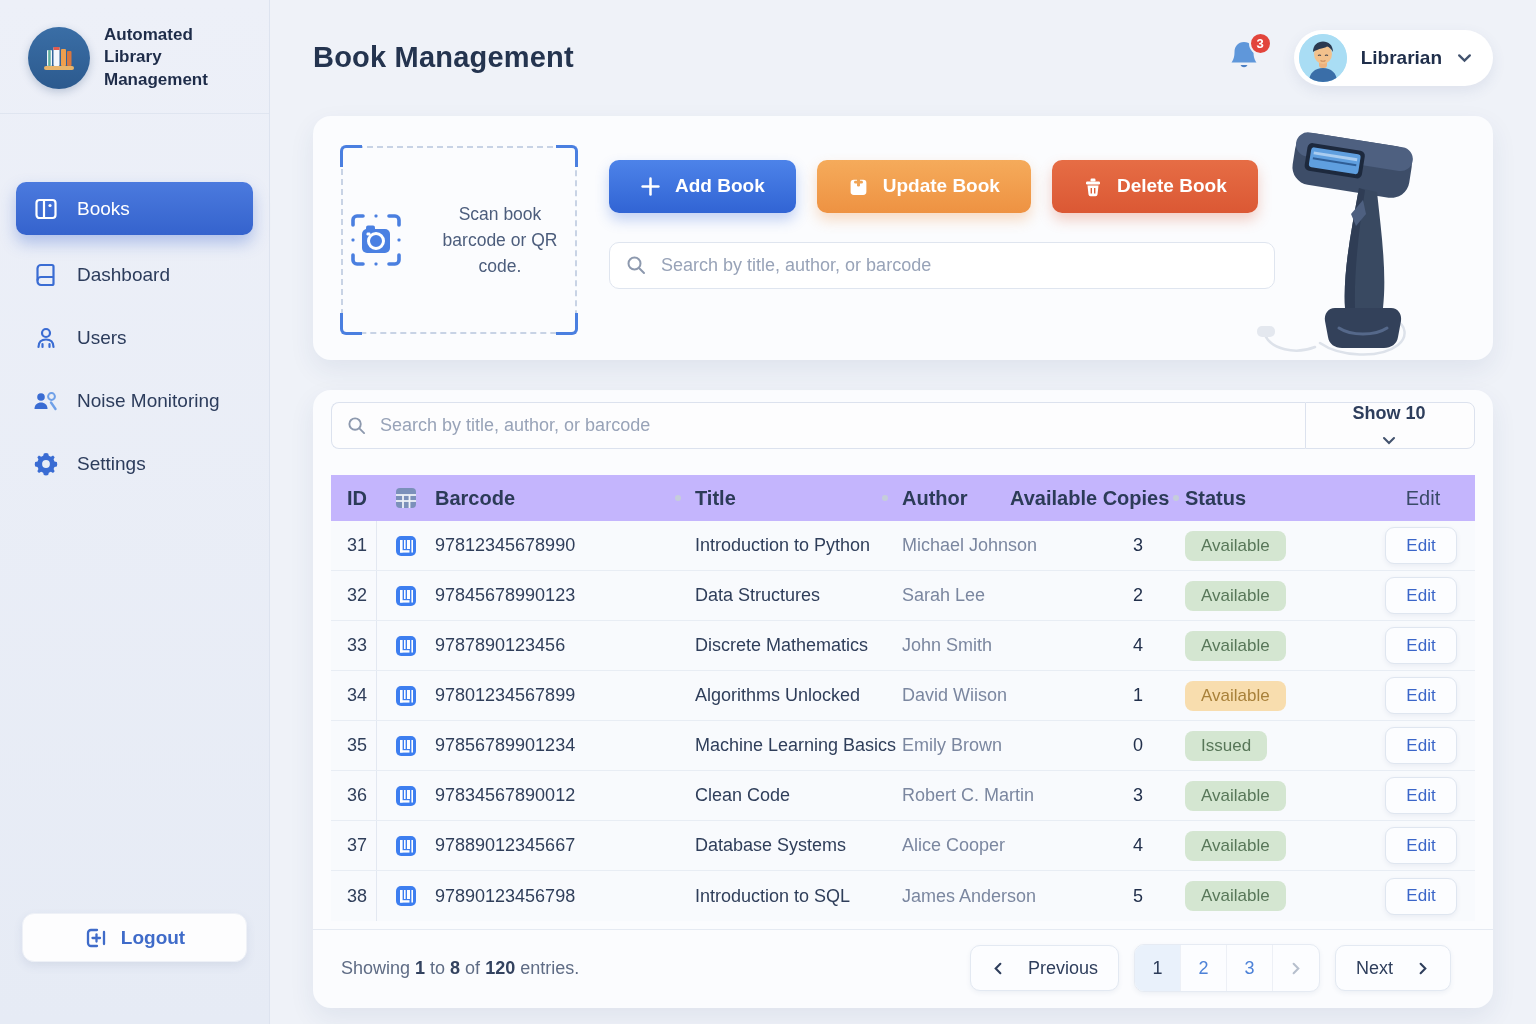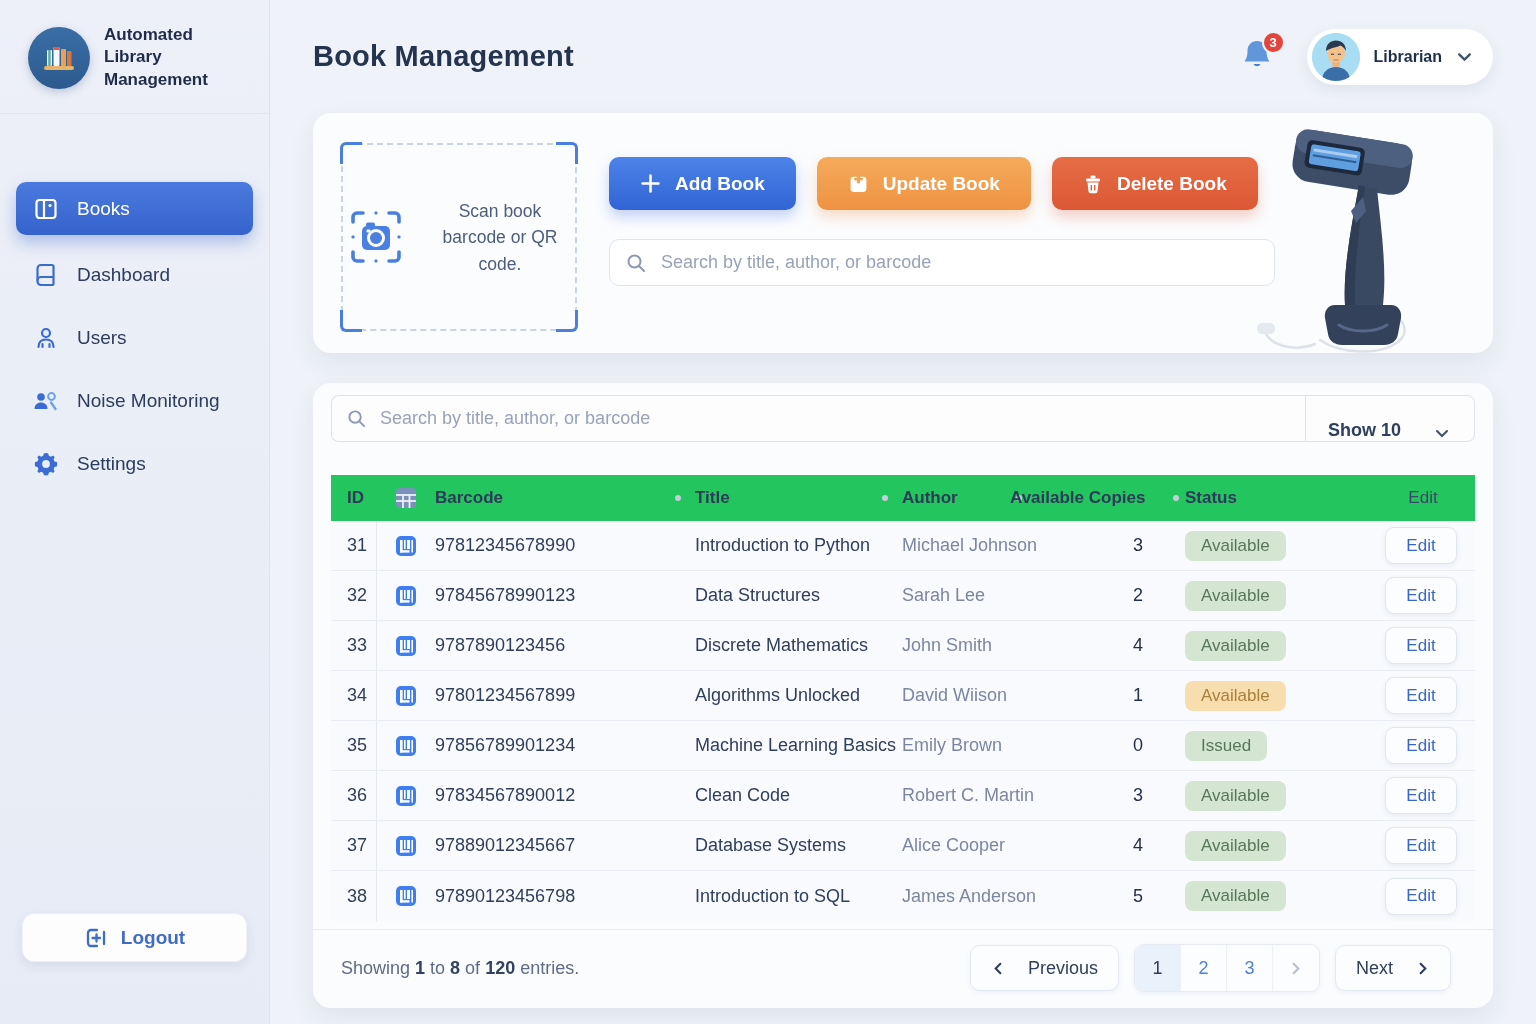--- a/index.html
+++ b/index.html
@@ -32,21 +32,21 @@
   .topbar { height:118px; display:flex; align-items:center; }
   .page-title { font-size:29px; font-weight:700; color:#24344f; letter-spacing:.2px; }
   .topbar-right { margin-left:auto; display:flex; align-items:center; gap:30px; }
   .bell-wrap { position:relative; width:38px; height:40px; cursor:pointer; }
   .bell-badge { position:absolute; top:-6px; right:-8px; width:23px; height:23px; border-radius:50%;
     background:#e2453c; color:#fff; font-size:13px; font-weight:700; display:flex; align-items:center;
     justify-content:center; border:2px solid #eff2f8; }
   .user-pill { background:#fff; border-radius:999px; height:56px; padding:4px 20px 4px 5px;
     display:flex; align-items:center; gap:14px; box-shadow:0 5px 14px rgba(70,90,140,.10); cursor:pointer; }
   .avatar { width:48px; height:48px; border-radius:50%; overflow:hidden; background:#a9ddf4; }
-  .user-name { font-size:16px; font-weight:600; color:#1f2e4a; }
+  .user-name { font-size:19px; font-weight:600; color:#1f2e4a; }
   
   .card { background:#fbfcfe; border-radius:18px; box-shadow:0 10px 26px rgba(40,60,110,.08); }
   .action-card { position:relative; height:248px; padding:30px 28px 0; display:flex; }
   .scan-box { width:236px; height:188px; border:2px dashed #c8d3e5; border-radius:6px; position:relative;
     display:flex; flex-direction:row; align-items:center; justify-content:center; gap:16px; cursor:pointer; }
   .corner { position:absolute; width:22px; height:22px; border:3px solid #4a7fe0; }
   .corner.tl { top:-3px; left:-3px; border-right:none; border-bottom:none; border-radius:6px 0 0 0; }
   .corner.tr { top:-3px; right:-3px; border-left:none; border-bottom:none; border-radius:0 6px 0 0; }
   .corner.bl { bottom:-3px; left:-3px; border-right:none; border-top:none; border-radius:0 0 0 6px; }
   .corner.br { bottom:-3px; right:-3px; border-left:none; border-top:none; border-radius:0 0 6px 0; }
@@ -64,24 +64,24 @@
   .action-search input, .t-search input { border:none; outline:none; flex:1; font-size:18px;
     color:#33415e; background:transparent; font-family:inherit; }
   .action-search input::placeholder, .t-search input::placeholder { color:#98a3b8; }
   .scanner-art { position:absolute; right:18px; top:6px; width:220px; height:238px; pointer-events:none; }
   
   .table-card { margin-top:30px; margin-bottom:16px; padding:12px 18px 0; display:flex; flex-direction:column; }
   .t-search-row { display:flex; }
   .t-search { flex:1; height:47px; border:1px solid #dce2ee; border-right:none; border-radius:8px 0 0 8px;
     display:flex; align-items:center; gap:12px; padding:0 15px; background:#fdfdfe; }
   .show-select { width:170px; height:47px; border:1px solid #dce2ee; border-radius:0 8px 8px 0;
-    display:flex; align-items:flex-end; justify-content:space-between; padding:0 24px 0 22px;
-    font-size:18px; font-weight:600; color:#2e3e5c; background:#fdfdfe; cursor:pointer; }
+    display:flex; align-items:center; justify-content:space-between; padding:0 24px 0 22px;
+    font-size:18px; font-weight:600; color:#2e3e5c; background:#fdfdfe; cursor:pointer;flex-direction:column; }
   .tgrid { display:grid; grid-template-columns:46px 58px 260px 207px 108px 175px 186px 1fr; align-items:center; }
-  .thead { margin-top:33px; height:46px; background:#22c55e; font-size:17px; font-weight:700; color:#2c3b58; }
+  .thead { margin-top:26px; height:46px; background:#c4b5fd; font-size:20px; font-weight:700; color:#2c3b58; }
   .th { position:relative; display:flex; align-items:center; height:100%; }
   .th-id { padding-left:16px; }
   .th-edit { font-weight:500; color:#3a4a68; justify-content:center; }
   .sort-dot { position:absolute; right:14px; width:6px; height:6px; border-radius:50%; background:#c5cddb; }
   .trow { height:50px; background:#f8fafd; border-bottom:1px solid #e8edf4; font-size:18px; color:#2f3e5a; }
   .trow:last-child { border-bottom:none; }
   .td { display:flex; align-items:center; height:100%; }
   .td-id { padding-left:16px; border-right:1px solid #e3e8f1; }
   .td-icon { justify-content:center; }
   .td-author { color:#7b87a0; white-space:nowrap; }

